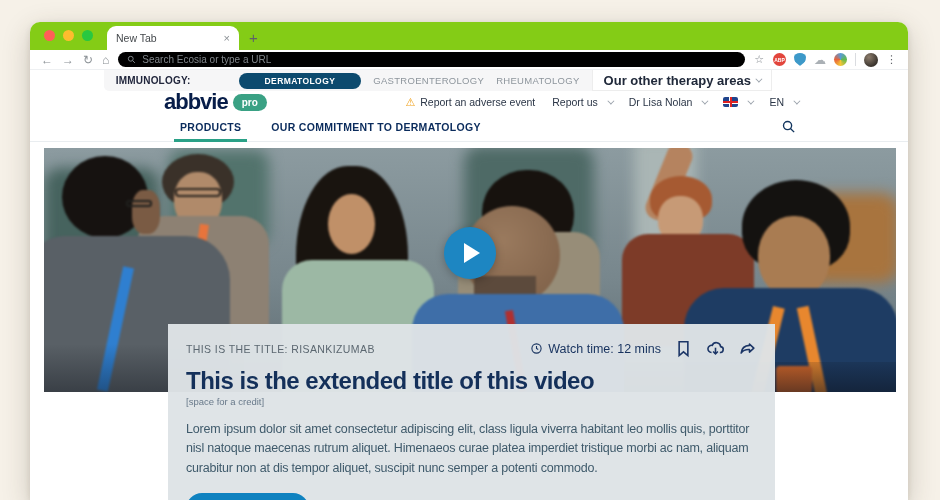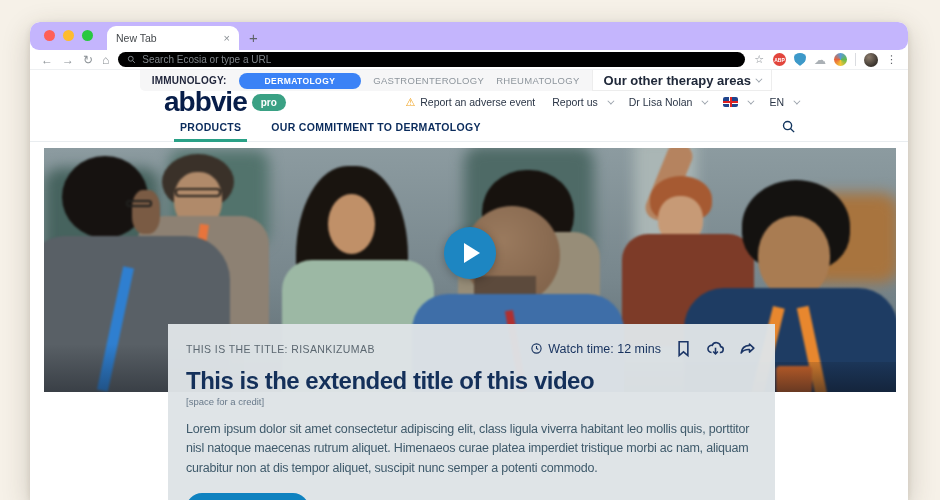--- a/index.html
+++ b/index.html
@@ -4,21 +4,21 @@
 <style>
   * { margin:0; padding:0; box-sizing:border-box; }
   html,body { width:940px; height:500px; overflow:hidden; }
   body { background:#f6f1e8; font-family:"Liberation Sans", sans-serif; position:relative; }
 
   
   .window { position:absolute; left:30px; top:22px; width:878px; height:478px;
     border-radius:10px 10px 0 0; background:#fff; overflow:hidden;
     box-shadow:0 8px 28px rgba(60,50,30,.22), 0 2px 6px rgba(60,50,30,.12); }
 
-  .tabstrip { height:28px; background:#c4b5fd; display:flex; align-items:flex-end; padding-left:14px;border-radius:9px; }
+  .tabstrip { height:28px; background:#84cc16; display:flex; align-items:flex-end; padding-left:14px; }
   .lights { display:flex; gap:8px; align-items:center; height:100%; padding-bottom:2px; }
   .light { width:11px; height:11px; border-radius:50%; }
   .light.r{background:#ff5f57;} .light.y{background:#febc2e;} .light.g{background:#28c840;}
   .tab { margin-left:14px; width:132px; height:24px; background:#fff; border-radius:9px 9px 0 0;
     display:flex; align-items:center; justify-content:space-between; padding:0 9px;
     font-size:10.5px; color:#45494d; }
   .tab .x { color:#8a8f94; font-size:11px; cursor:default; }
   .newtab { margin-left:10px; color:#5f6368; font-size:15px; padding-bottom:4px; }
 
   .toolbar { height:20px; background:#fff; display:flex; align-items:center; gap:9px; padding:0 11px;
@@ -43,30 +43,30 @@
   
   .page { position:relative; height:430px; background:#fff; }
 
   .chev { display:inline-block; width:5px; height:5px; border-right:1.4px solid #9aa2ab;
     border-bottom:1.4px solid #9aa2ab; transform:rotate(45deg) translateY(-2px); margin-left:4px; }
 
   .utilitybar { position:absolute; top:0; right:136px; height:21px; display:flex; font-size:10px; }
   .useg { background:#f6f6f7; border-radius:0 0 0 5px; display:flex; align-items:center;
     gap:12px; padding:0 12px; }
   .ucat { font-weight:bold; color:#21263c; letter-spacing:.2px; }
-  .upill { background:#3b82f6; color:#fff; font-weight:bold; font-size:8.5px; letter-spacing:.4px;
-    padding:3px 26px; border-radius:9px; }
+  .upill { background:#0c4a6e; color:#fff; font-weight:bold; font-size:8.5px; letter-spacing:.4px;
+    padding:3px 26px; border-radius:9px;margin-left:36px; }
   .uarea { color:#8d959c; letter-spacing:.3px; font-size:9.5px; }
   .uother { background:#fff; border:1px solid #ededed; border-top:none; display:flex;
     align-items:center; padding:0 11px; color:#20293a; font-weight:bold; font-size:13px;justify-content:flex-end; }
 
   .siteheader { position:absolute; top:18px; left:134px; right:110px; height:28px;
     display:flex; align-items:center; justify-content:space-between; }
   .logo { display:flex; align-items:center; gap:5px; }
-  .logotext { font-size:28px; font-weight:bold; color:#071d49; letter-spacing:-1px; }
+  .logotext { font-size:22px; font-weight:bold; color:#071d49; letter-spacing:-1px; }
   .logopro { background:#3aa184; color:#fff; font-size:10px; font-weight:bold;
     padding:3px 9px; border-radius:11px; }
   .hlinks { display:flex; align-items:center; gap:17px; font-size:10.5px; color:#2b3647; }
   .hlink { display:flex; align-items:center; gap:5px; }
   .warn { color:#f0a21e; font-size:11px; line-height:1; }
   .flag { width:15px; height:10px; border-radius:2px; overflow:hidden; position:relative;
     background:#20448c; }
   .flag:before { content:''; position:absolute; left:0; top:3.5px; width:100%; height:3px; background:#fff; }
   .flag:after { content:''; position:absolute; left:6px; top:0; width:3px; height:100%; background:#fff; }
   .flag .fc { position:absolute; left:0; top:4.25px; width:100%; height:1.6px; background:#d22; z-index:2; }

